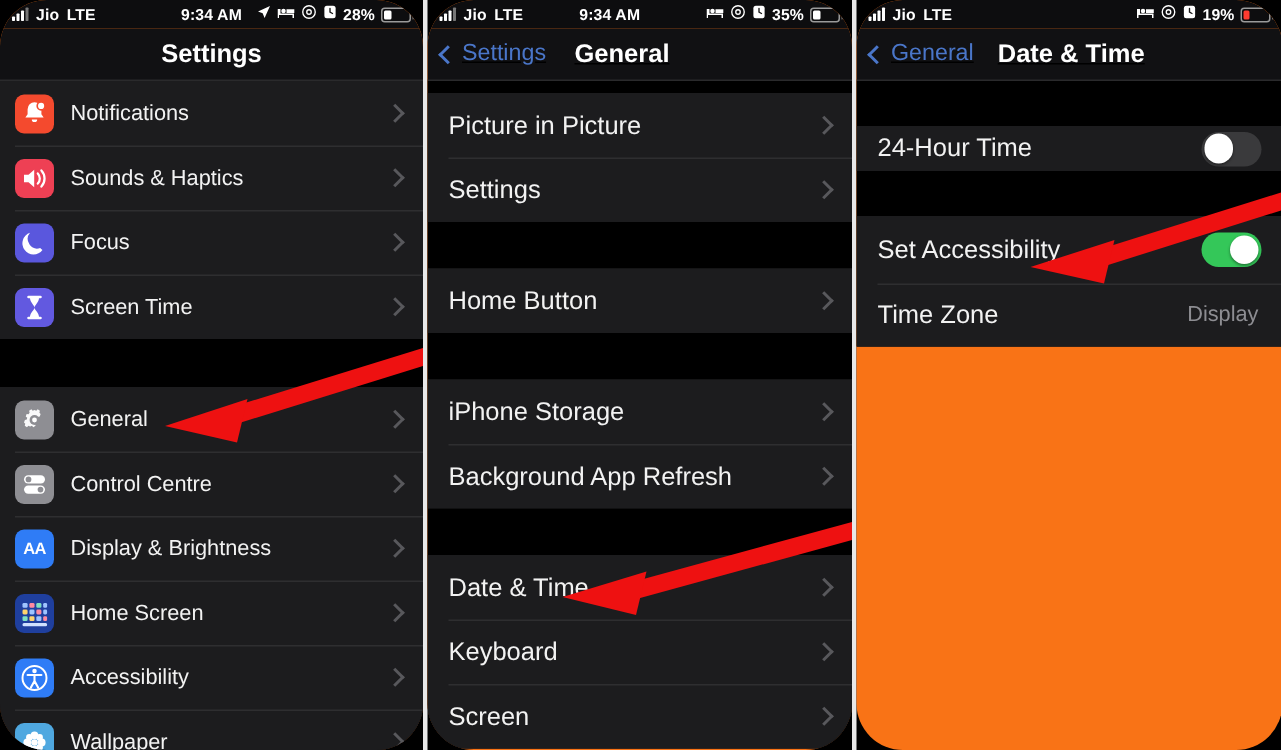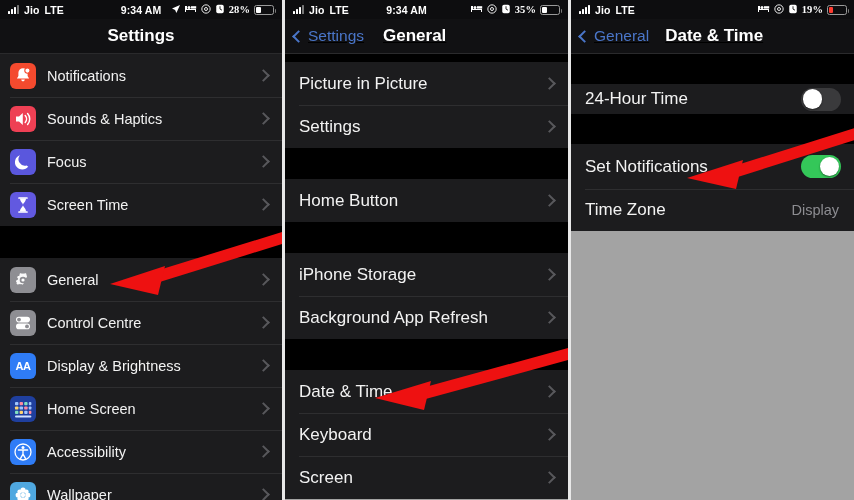--- a/index.html
+++ b/index.html
@@ -14,23 +14,24 @@
     overflow: hidden;
   }
   .screens {
     display: flex;
     width: 854px;
     height: 500px;
   }
   .phone {
     position: relative;
     height: 500px;
-    background: #a3a3a3;
+    background: #f97316;
     overflow: hidden;
     flex: 0 0 auto;
+    border-radius: 31px;
   }
   .phone.p1 { width: 282px; }
   .phone.p2 { width: 283px; }
   .phone.p3 { width: 284px; }
   .divider {
     flex: 0 0 auto;
     width: 3px;
     height: 500px;
     background: #e8e8e8;
   }
@@ -45,21 +46,20 @@
     color: #fff;
     font-size: 10.5px;
     font-weight: bold;
     letter-spacing: .1px;
     position: relative;
   }
   .sb-left { display: flex; align-items: center; gap: 5px; }
   .sb-right {
     display: flex; align-items: center; gap: 4px;
     margin-left: auto;
-    font-family: Liberation Serif, serif;
   }
   .sb-time {
     position: absolute;
     left: 0; right: 0;
     text-align: center;
     font-size: 10.5px;
     font-weight: bold;
     pointer-events: none;
   }
   .p3 .sb-time { }
@@ -592,21 +592,21 @@
         <div class="row" style="height:30px">
           <span class="row-label">24-Hour Time</span>
           <span class="toggle off">
               <span class="knob"></span>
             </span>
         </div>
       </div>
       <div class="gap" style="height:30px"></div>
       <div class="group">
         <div class="row" style="height:45px">
-          <span class="row-label">Set Notifications</span>
+          <span class="row-label">Set Accessibility</span>
           <span class="toggle on">
               <span class="knob"></span>
             </span>
         </div>
         <div class="row" style="height:42px">
           <span class="row-label">Time Zone</span>
           <span class="row-value">Display</span>
         </div>
       </div>
     </div>

